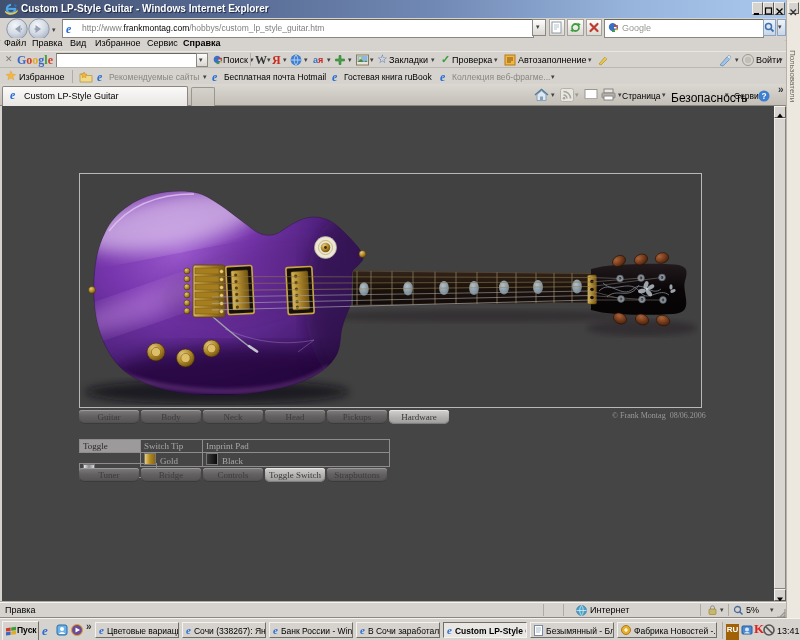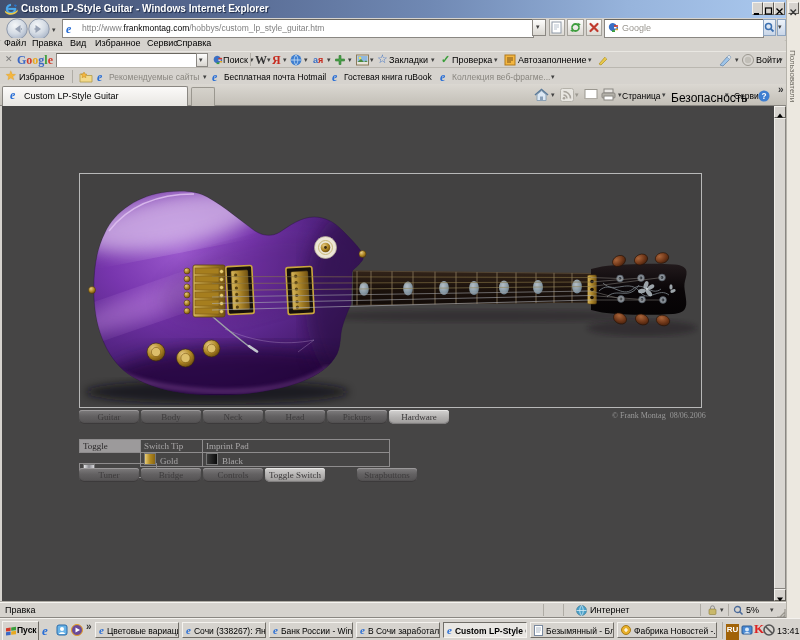--- a/index.html
+++ b/index.html
@@ -120,21 +120,21 @@
       </svg>
     <div class="abs" style="left:777px;top:1px;width:9px;height:17px;background:linear-gradient(#eef3fa,#c9d6e8);border:1px solid #8da4c0;box-sizing:border-box;"></div>
     <span class="dd" style="left:778px;top:5px;">▾</span>
   </div>
   <div id="menubar" class="abs bar">
     <span class="mi" style="left:4px;">Файл</span>
     <span class="mi" style="left:32px;">Правка</span>
     <span class="mi" style="left:70px;">Вид</span>
     <span class="mi" style="left:95px;">Избранное</span>
     <span class="mi" style="left:147px;">Сервис</span>
-    <span class="mi" style="left:176px;">Справка</span>
+    <span class="mi" style="left:183px;font-weight:bold;">Справка</span>
   </div>
   <div id="gbar" class="abs bar">
     <span class="abs" style="left:5px;top:2px;font-size:9px;color:#7a7a7a;">✕</span>
     <span class="abs" style="left:17px;top:1px;font-family:'Liberation Serif',serif;font-weight:bold;font-size:12px;letter-spacing:0;"><span style="color:#3b68c5">G</span><span style="color:#d23c2c">o</span><span style="color:#e8a920">o</span><span style="color:#3b68c5">g</span><span style="color:#3a9e3a">l</span><span style="color:#d23c2c">e</span></span>
     <div class="field" style="left:56px;top:1px;width:140px;height:14px;"></div>
     <div class="abs" style="left:196px;top:1px;width:12px;height:14px;background:linear-gradient(#fdfdfc,#d9d6d0);border:1px solid #8a8782;box-sizing:border-box;"></div>
     <span class="dd" style="left:199px;top:4px;">▾</span>
     <svg class="abs" style="left:212px;top:2px" width="11" height="11" viewBox="0 0 12 12">
       <path d="M9.5 4.5 A4 4 0 1 0 9.5 7.5 L7 7.5 L7 5.8 L11 5.8 L11 9 L9.5 9 Z" fill="#3a6fc4"></path>
       <rect x="7" y="4.2" width="4" height="1.6" fill="#d33a2a"></rect>
@@ -501,21 +501,21 @@
     <div class="tcell" style="left:138px;top:333px;width:63px;height:14px;">Switch Tip</div>
     <div class="tcell" style="left:200px;top:333px;width:188px;height:14px;">Imprint Pad</div>
     <div class="tcell" style="left:77px;top:346px;width:78px;height:15px;margin-top:11px;"><span class="sw" style="background:linear-gradient(to right,#e8e8ea,#8a8a90,#d8d8dc);"></span>Chrome</div>
     <div class="tcell" style="left:138px;top:346px;width:63px;height:15px;"><span class="sw" style="background:linear-gradient(to right,#e8cc78,#b08820,#8a6614);"></span>Gold</div>
     <div class="tcell" style="left:200px;top:346px;width:188px;height:15px;"><span class="sw" style="background:linear-gradient(to right,#3a3a3a,#0a0a0a);"></span>Black</div>
 
     <div class="pbtn" style="left:77px;top:362px;">Tuner</div>
     <div class="pbtn" style="left:139px;top:362px;">Bridge</div>
     <div class="pbtn" style="left:201px;top:362px;">Controls</div>
     <div class="pbtn active" style="left:263px;top:362px;">Toggle Switch</div>
-    <div class="pbtn" style="left:325px;top:362px;margin-left:30px;">Strapbuttons</div>
+    <div class="pbtn" style="left:325px;top:362px;">Strapbuttons</div>
 
     <div id="vscroll">
       <div class="sbtn" style="top:0;"><svg width="10" height="10" viewBox="0 0 10 10">
             <path d="M5 2.5 L8 6.5 L2 6.5 Z" fill="#000"></path>
           </svg></div>
       <div class="sbtn" style="top:483px;"><svg width="10" height="10" viewBox="0 0 10 10">
             <path d="M5 7.5 L2 3.5 L8 3.5 Z" fill="#000"></path>
           </svg></div>
       <div class="abs" style="left:0;top:12px;width:12px;height:471px;background:#d9d6d1;border:1px solid;border-color:#eeece8 #8a8782 #8a8782 #eeece8;box-sizing:border-box;"></div>
     </div>

